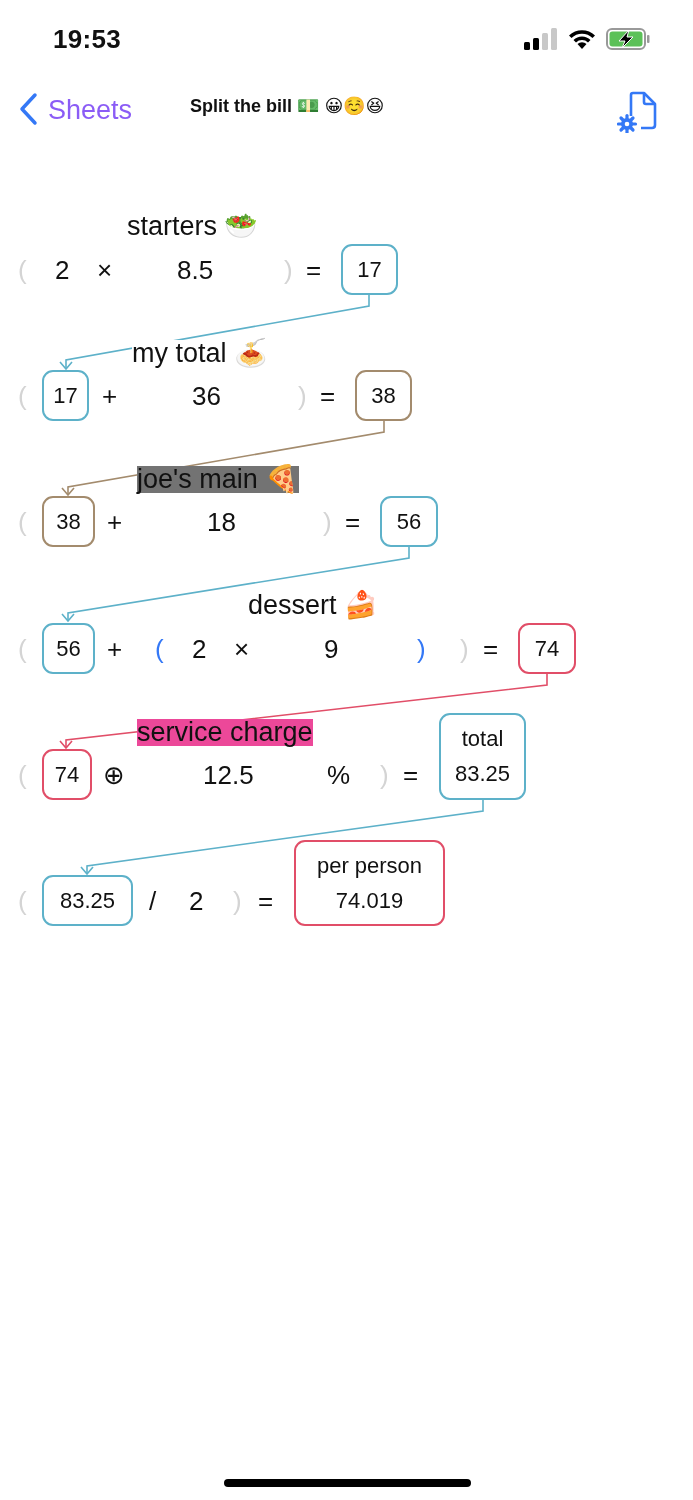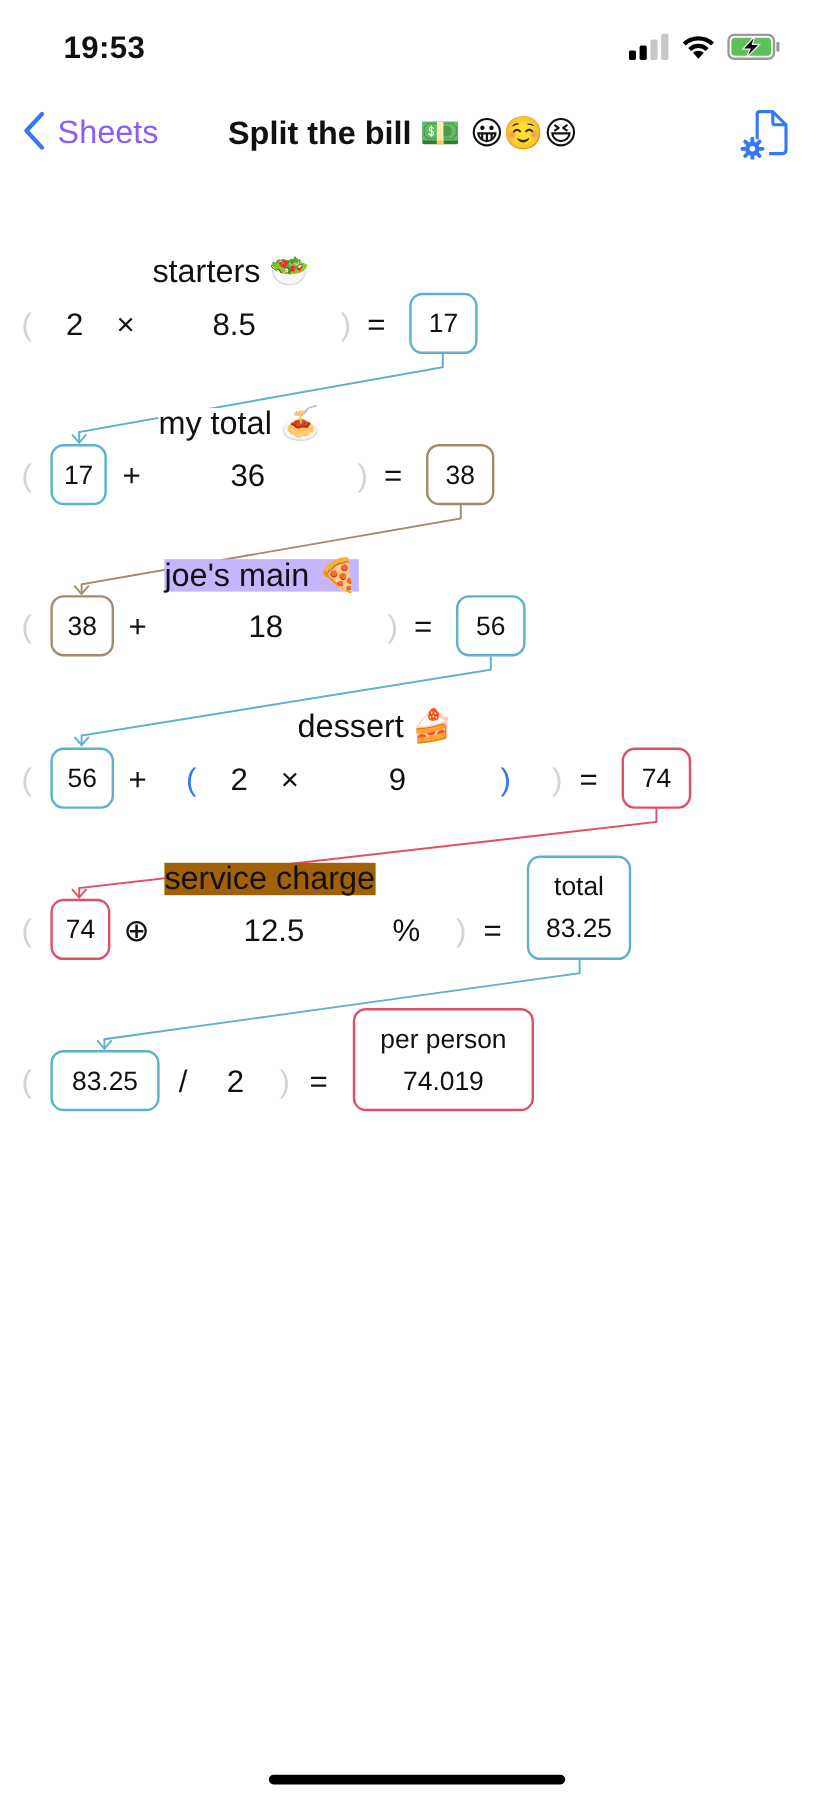--- a/index.html
+++ b/index.html
@@ -1,21 +1,21 @@
 <!DOCTYPE html>
 <html><head>
 <meta charset="utf-8">
 <style>
   *{box-sizing:border-box;margin:0;padding:0}
   body{width:693px;height:1500px;background:#fff;position:relative;overflow:hidden;font-family:"Liberation Sans","DejaVu Sans",sans-serif;color:#111}
   .abs{position:absolute}
   .time{left:53px;top:24px;font-size:26px;font-weight:700;letter-spacing:0.3px}
   .back{left:18px;top:92px;display:flex;align-items:flex-end;color:#8b5cf6;font-size:27px;cursor:pointer}
   .back svg{margin-right:10px}
-  .title{left:190px;top:95px;font-size:27px;font-weight:700;white-space:nowrap}
+  .title{left:190px;top:95px;font-size:18px;font-weight:700;white-space:nowrap}
   .t{font-size:26px;white-space:nowrap;line-height:1}
   .lbl{font-size:27px;white-space:nowrap;line-height:1}
   .par{color:#d4d4d4;font-size:26px;line-height:1}
   .bpar{color:#3478f6;font-size:26px;line-height:1}
   .box{position:absolute;border:2px solid;border-radius:11px;display:flex;align-items:center;justify-content:center;font-size:22px;flex-direction:column;line-height:1}
   .teal{border-color:#5db1c9}
   .brown{border-color:#a38b6d}
   .red{border-color:#e14e68}
   .home{left:224px;top:1479px;width:247px;height:8px;border-radius:4px;background:#000}
   svg.links{position:absolute;left:0;top:0;pointer-events:none}
@@ -97,21 +97,21 @@
   <div class="abs par" style="left:18px;top:383px">(</div>
   <div class="box teal" style="left:42px;top:370px;width:47px;height:51px">17</div>
   <div class="abs t" style="left:102px;top:383px">+</div>
   <div class="abs t" style="left:192px;top:383px">36</div>
   <div class="abs par" style="left:298px;top:383px">)</div>
   <div class="abs t" style="left:320px;top:383px">=</div>
   <div class="box brown" style="left:355px;top:370px;width:57px;height:51px">38</div>
 </div>
 
 <div>
-  <div class="abs lbl" style="left:137px;top:466px;background:#c4b5fd">joe's main 🍕</div>
+  <div class="abs lbl" style="left:137px;top:466px;background:#737373">joe's main 🍕</div>
   <div class="abs par" style="left:18px;top:509px">(</div>
   <div class="box brown" style="left:42px;top:496px;width:53px;height:51px">38</div>
   <div class="abs t" style="left:107px;top:509px">+</div>
   <div class="abs t" style="left:207px;top:509px">18</div>
   <div class="abs par" style="left:323px;top:509px">)</div>
   <div class="abs t" style="left:345px;top:509px">=</div>
   <div class="box teal" style="left:380px;top:496px;width:58px;height:51px">56</div>
 </div>
 
 <div>
@@ -123,21 +123,21 @@
   <div class="abs t" style="left:192px;top:636px">2</div>
   <div class="abs t" style="left:234px;top:636px">×</div>
   <div class="abs t" style="left:324px;top:636px">9</div>
   <div class="abs bpar" style="left:417px;top:636px">)</div>
   <div class="abs par" style="left:460px;top:636px">)</div>
   <div class="abs t" style="left:483px;top:636px">=</div>
   <div class="box red" style="left:518px;top:623px;width:58px;height:51px">74</div>
 </div>
 
 <div>
-  <div class="abs lbl" style="left:137px;top:719px;background:#a16207">service charge</div>
+  <div class="abs lbl" style="left:137px;top:719px;background:#ec4899">service charge</div>
   <div class="abs par" style="left:18px;top:762px">(</div>
   <div class="box red" style="left:42px;top:749px;width:50px;height:51px">74</div>
   <div class="abs t" style="left:103px;top:762px">⊕</div>
   <div class="abs t" style="left:203px;top:762px">12.5</div>
   <div class="abs t" style="left:327px;top:762px">%</div>
   <div class="abs par" style="left:380px;top:762px">)</div>
   <div class="abs t" style="left:403px;top:762px">=</div>
   <div class="box teal" style="left:439px;top:713px;width:87px;height:87px;justify-content:space-around;padding:6px 0">
     <span>total</span>
     <span>83.25</span>

